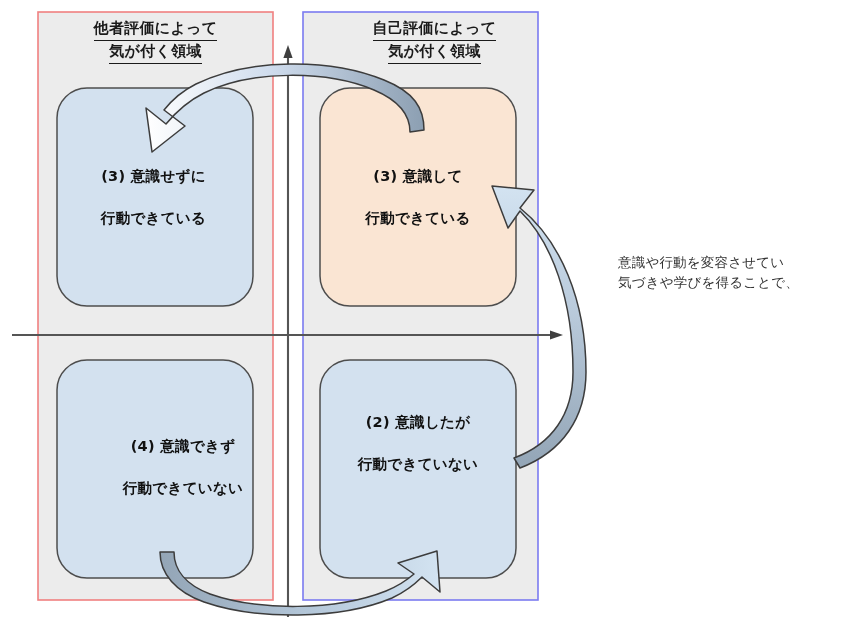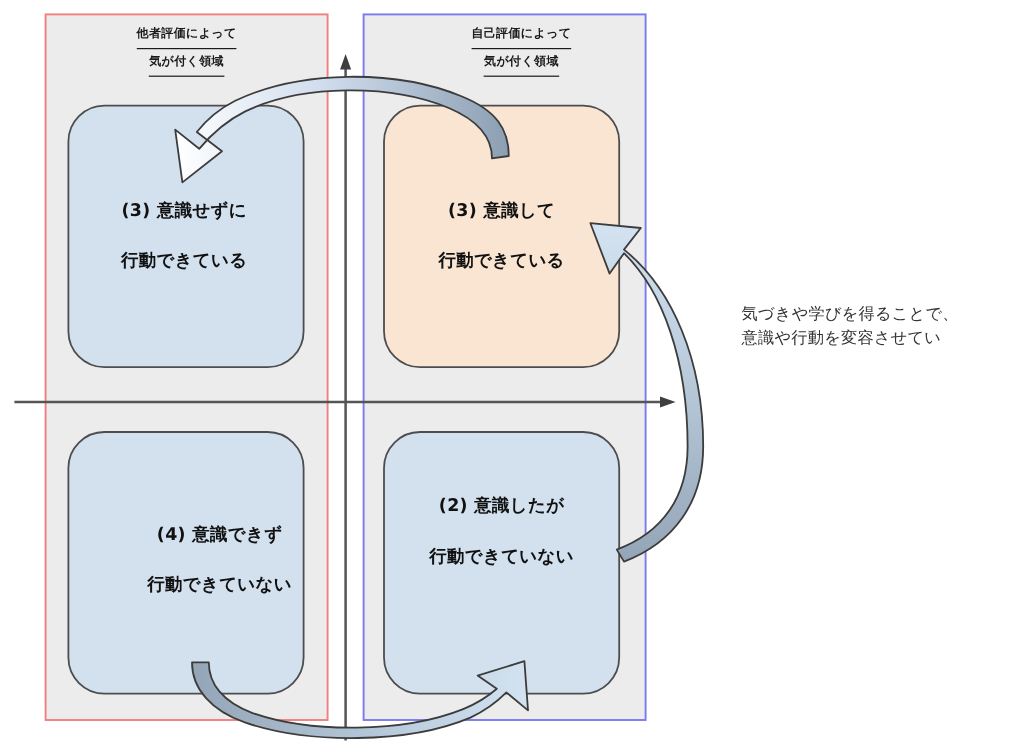--- a/index.html
+++ b/index.html
@@ -23,21 +23,21 @@
     top: 0;
     width: 850px;
     height: 630px;
   }
   .ov {
     position: absolute;
     z-index: 5;
   }
   .region-header {
     text-align: center;
-    font-size: 10px;
+    font-size: 15px;
     font-weight: 700;
     color: #1a1a1a;
     line-height: 21px;
     letter-spacing: 0.3px;
     white-space: nowrap;
   }
   .region-header span {
     border-bottom: 1.6px solid #1a1a1a;
     padding-bottom: 1px;
     display: inline-block;
@@ -168,17 +168,17 @@
     <div>(4) 意識できず</div>
     <div>行動できていない</div>
   </div>
 
   <div class="ov quad-label" style="left:320px; top:401px; width:196px;">
     <div>(2) 意識したが</div>
     <div>行動できていない</div>
   </div>
 
   <div class="ov annotation" style="left:618px; top:252px;">
+    <div>意識や行動を変容させてい</div>
     <div>気づきや学びを得ることで、</div>
-    <div>意識や行動を変容させてい</div>
   </div>
 
 </div>
 
 </body></html>

